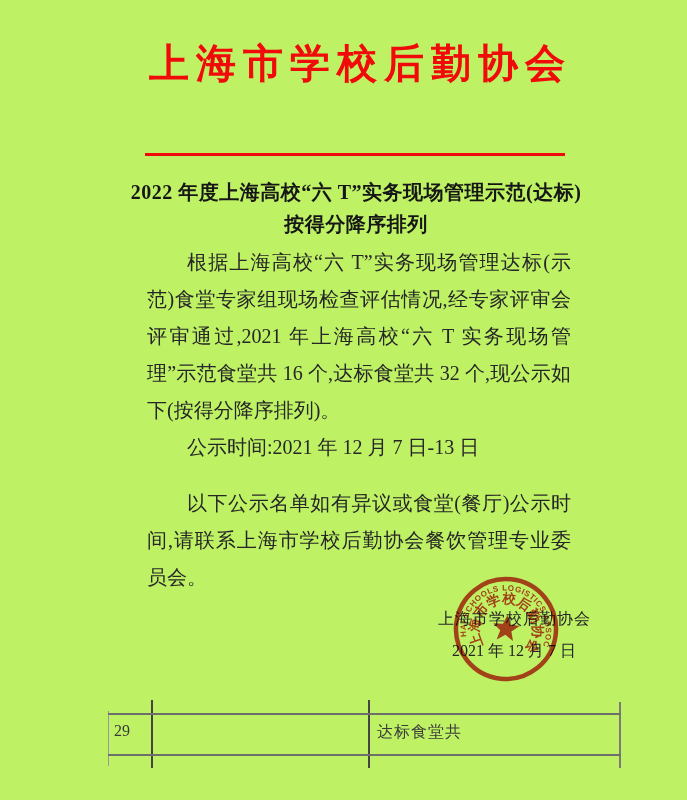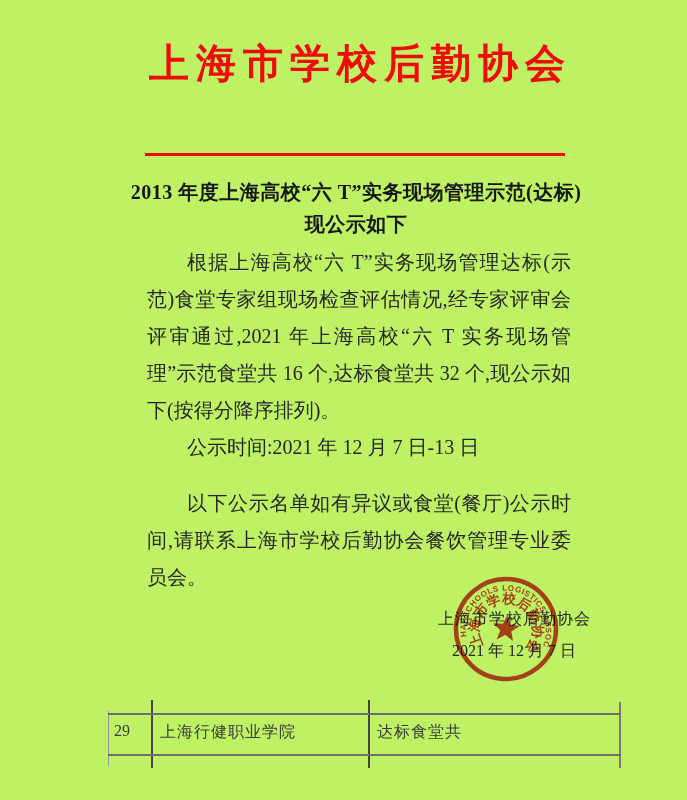--- a/index.html
+++ b/index.html
@@ -110,22 +110,22 @@
 </head>
 <body>
 
 <div class="doc">
 
   <h1 class="org-title">上海市学校后勤协会</h1>
 
   <div class="red-line"></div>
 
   <div class="heading">
-    <div>2013 年度上海高校“六 T”实务现场管理示范(达标)</div>
-    <div>现公示如下</div>
+    <div>2022 年度上海高校“六 T”实务现场管理示范(达标)</div>
+    <div>按得分降序排列</div>
   </div>
 
   <div class="body-text">
     <p>根据上海高校“六 T”实务现场管理达标(示范)食堂专家组现场检查评估情况,经专家评审会评审通过,2021 年上海高校“六 T 实务现场管理”示范食堂共 16 个,达标食堂共 32 个,现公示如下(按得分降序排列)。</p>
     <p>公示时间:2021 年 12 月 7 日-13 日</p>
     <p class="gap">以下公示名单如有异议或食堂(餐厅)公示时间,请联系上海市学校后勤协会餐饮管理专业委员会。</p>
   </div>
 
   <div class="sig-org">上海市学校后勤协会</div>
   <div class="sig-date">2021 年 12 月 7 日</div>
@@ -146,17 +146,16 @@
   </svg>
 
   <div class="btable">
     <div class="vline v1"></div>
     <div class="vline v2"></div>
     <div class="vline v3"></div>
     <div class="vline v4"></div>
     <div class="hline h1"></div>
     <div class="hline h2"></div>
     <div class="cell cell-no">29</div>
-    <div class="cell cell-school">上海行健职业学院</div>
     <div class="cell cell-canteen">达标食堂共</div>
   </div>
 
 </div>
 
 </body></html>

